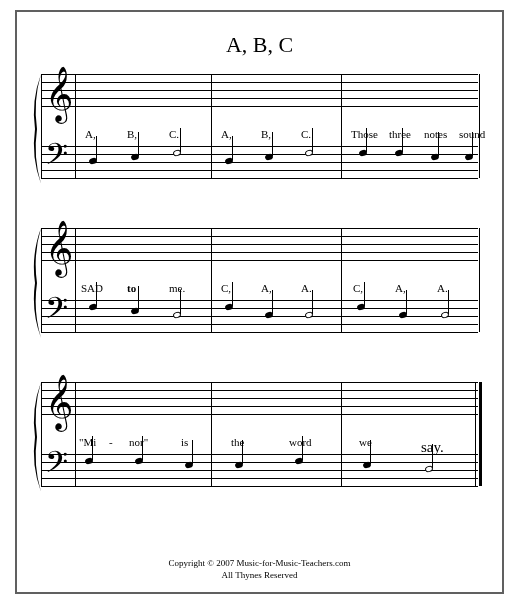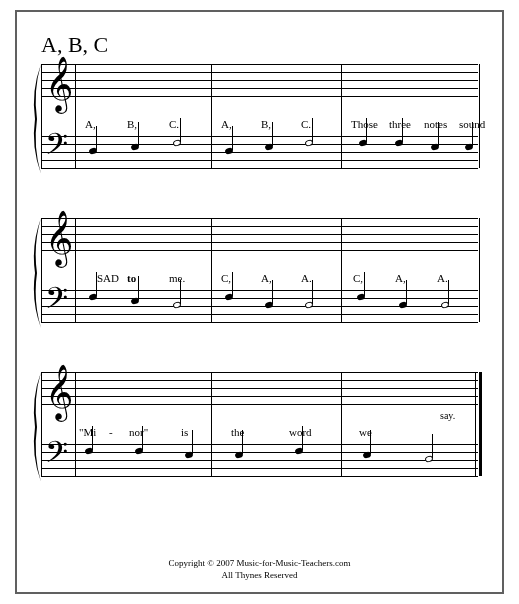--- a/index.html
+++ b/index.html
@@ -14,23 +14,24 @@
     position: absolute;
     left: 15px;
     top: 10px;
     width: 489px;
     height: 584px;
     border: 2px solid #606060;
     background: #fff;
     padding: 20px 24px 10px 24px;
   }
   .title {
+    text-align: center;
     font-size: 22px;
     font-weight: normal;
-    margin-bottom: 6px;
+    margin-bottom: 16px;
   }
   .composer {
     text-align: right;
     font-size: 11px;
     margin-bottom: 18px;
   }
   .system {
     position: relative;
     margin-bottom: 34px;
     height: 120px;
@@ -195,21 +196,21 @@
             <div class="staff-line" style="top: 16px;"></div>
             <div class="staff-line" style="top: 24px;"></div>
             <div class="staff-line" style="top: 32px;"></div>
             <div class="clef" style="top: 12px; font-size: 36px;">𝄢</div>
           </div>
           <div class="barline" style="left: 34px; height: 104px;"></div>
           <div class="barline" style="left: 170px; height: 104px;"></div>
           <div class="barline" style="left: 300px; height: 104px;"></div>
           <div class="barline" style="left: 438px; height: 104px;"></div>
           <div class="barline" style="left: 0px; height: 104px;"></div>
-          <div class="lyric-syl" style="left: 56px; top: 54px; position: absolute; font-size: 11px;">SAD</div>
+          <div class="lyric-syl" style="left: 40px; top: 54px; position: absolute; font-size: 11px;">SAD</div>
           <div class="lyric-syl" style="left: 86px; top: 54px; position: absolute; font-size: 11px; font-weight: bold;">to</div>
           <div class="lyric-syl" style="left: 128px; top: 54px; position: absolute; font-size: 11px;">me.</div>
           <div class="lyric-syl" style="left: 180px; top: 54px; position: absolute; font-size: 11px;">C,</div>
           <div class="lyric-syl" style="left: 220px; top: 54px; position: absolute; font-size: 11px;">A,</div>
           <div class="lyric-syl" style="left: 260px; top: 54px; position: absolute; font-size: 11px;">A.</div>
           <div class="lyric-syl" style="left: 312px; top: 54px; position: absolute; font-size: 11px;">C,</div>
           <div class="lyric-syl" style="left: 354px; top: 54px; position: absolute; font-size: 11px;">A,</div>
           <div class="lyric-syl" style="left: 396px; top: 54px; position: absolute; font-size: 11px;">A.</div>
           <div class="note" style="left: 48px; top: 76px;"></div>
           <div class="stem" style="left: 55px; top: 54px;"></div>
@@ -258,21 +259,21 @@
           <div class="barline" style="left: 438px; height: 104px;"></div>
           <div class="barline" style="left: 0px; height: 104px;"></div>
           <div class="barline" style="left: 434px; height: 104px;"></div>
           <div class="barline" style="left: 438px; width: 3px; height: 104px;"></div>
           <div class="lyric-syl" style="left: 38px; top: 54px; position: absolute; font-size: 11px;">"Mi</div>
           <div class="lyric-syl" style="left: 88px; top: 54px; position: absolute; font-size: 11px;">nor"</div>
           <div class="lyric-syl" style="left: 140px; top: 54px; position: absolute; font-size: 11px;">is</div>
           <div class="lyric-syl" style="left: 190px; top: 54px; position: absolute; font-size: 11px;">the</div>
           <div class="lyric-syl" style="left: 248px; top: 54px; position: absolute; font-size: 11px;">word</div>
           <div class="lyric-syl" style="left: 318px; top: 54px; position: absolute; font-size: 11px;">we</div>
-          <div class="lyric-syl" style="left: 380px; top: 38px; position: absolute; font-size: 10px; margin-left: 19px;">say.</div>
+          <div class="lyric-syl" style="left: 380px; top: 57px; position: absolute; font-size: 15px;">say.</div>
           <div style="position: absolute; left: 68px; top: 54px; font-size: 11px;">-</div>
           <div class="note" style="left: 44px; top: 76px;"></div>
           <div class="stem" style="left: 51px; top: 54px;"></div>
           <div class="note" style="left: 94px; top: 76px;"></div>
           <div class="stem" style="left: 101px; top: 54px;"></div>
           <div class="note" style="left: 144px; top: 80px;"></div>
           <div class="stem" style="left: 151px; top: 58px;"></div>
           <div class="note" style="left: 194px; top: 80px;"></div>
           <div class="stem" style="left: 201px; top: 58px;"></div>
           <div class="note" style="left: 254px; top: 76px;"></div>

